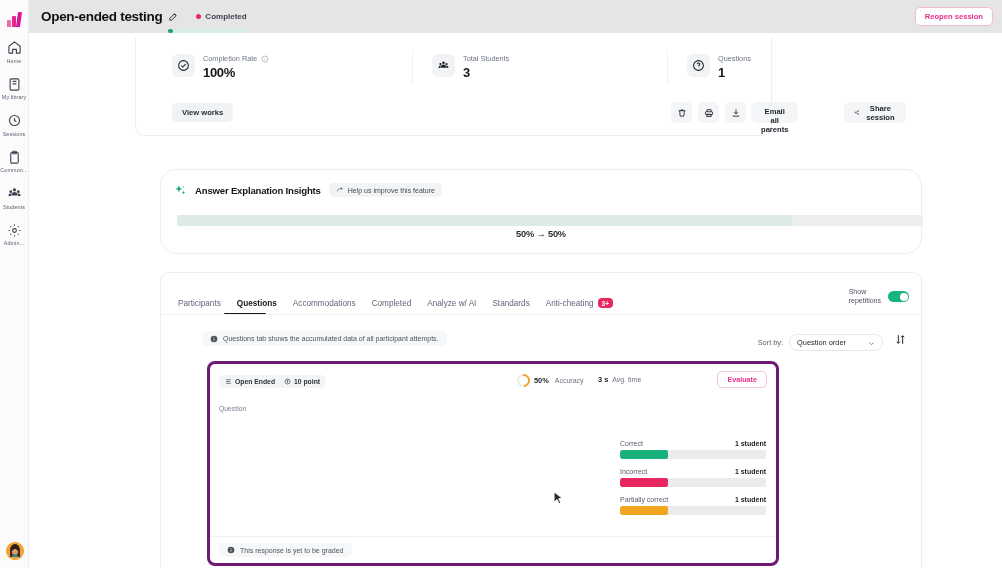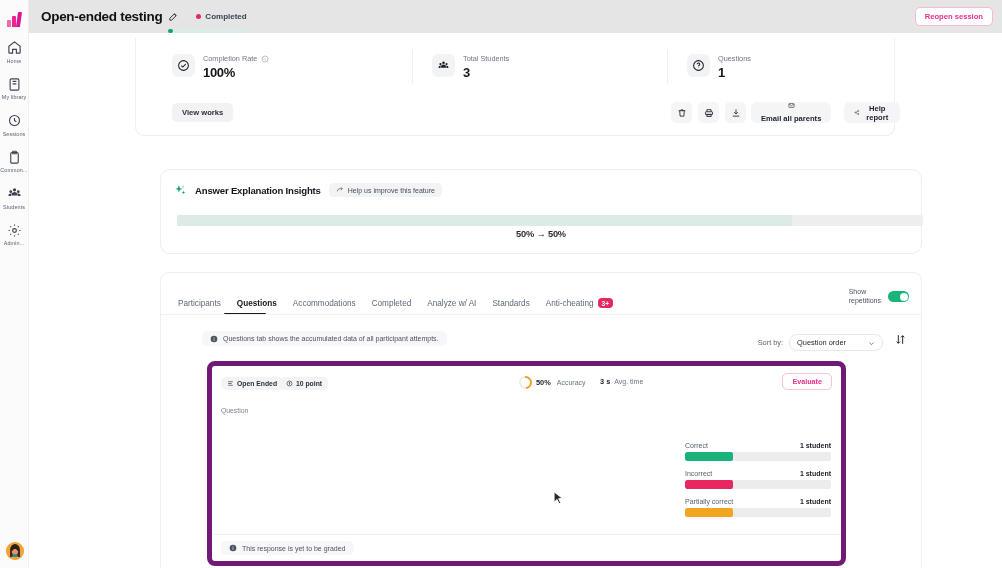--- a/index.html
+++ b/index.html
@@ -58,25 +58,25 @@
 
   
   #content { position: absolute; left: 29px; top: 33px; right: 0; bottom: 0; background:#fff; }
 
   #top-progress { position:absolute; left:139px; top:-4px; width:80px; height:4px; border-radius:3px;
     background:#d9ece6; }
   #top-progress .pdot { position:absolute; left:0; top:0; width:5px; height:4px; border-radius:3px; background:#17a07c; }
 
   .panel {
     position: absolute; background: #fff; border: 1px solid #edeef1;
-    border-radius: 10px;
-  }
-
-  
-  #stats-panel { left: 106px; top: 5px; width: 760px; height: 98px; border-top:none; border-radius:0 0 9px 9px;padding-left:16px;}
+    border-radius: 16px;
+  }
+
+  
+  #stats-panel { left: 106px; top: 5px; width: 637px; height: 98px; border-top:none; border-radius:0 0 9px 9px;padding-left:16px;}
   .stat { position: absolute; top: 16px; display: flex; align-items: flex-start; gap: 8px; }
   .stat-ic {
     width: 23px; height: 23px; border-radius: 6px; background: #f2f3f5;
     display: flex; align-items: center; justify-content: center; flex: none;
   }
   .stat-lbl { font-size: 7.3px; color: #6d7585; font-weight: 500; display:flex; align-items:center; gap:4px; }
   .stat-val { font-size: 13px; font-weight: 700; margin-top: 4px; letter-spacing:-.3px; color:#15171c; }
   #stat-completion { left: 36px; }
   #stat-students { left: 296px; }
   #stat-questions { left: 551px; }
@@ -151,22 +151,22 @@
   #sortby { position: absolute; right: 38px; top: 61px; display: flex; align-items: center; gap: 6px; font-size: 7.4px; color: #5c6personally; }
   #sort-lbl { font-size: 7.4px; color: #5d6472; }
   #sort-select {
     display: flex; align-items: flex-end; gap: 22px; border: 1px solid #e6e8eb;
     border-radius: 8px; padding: 3px 7px; font-size: 7.4px; color: #1d2026; cursor: pointer; font-weight:500;
   }
   #sort-dir { position: absolute; right: 14px; top: 60px; width: 13px; height: 13px; cursor: pointer; }
 
   
   #qcard {
-    position: absolute; left: 46px; top: 88px; width: 639px; height: 205px;
-    border: 5px solid #701a75; border-radius: 8px; background: #fff;
+    position: absolute; left: 46px; top: 88px; width: 572px; height: 205px;
+    border: 3px solid #701a75; border-radius: 8px; background: #fff;
   }
   #qcard-head { position: absolute; left: 0; right: 0; top: 0; height: 34px; }
   .meta-chip {
     display: inline-flex; align-items: center; gap: 3px; background: #f3f4f6;
     border-radius: 5px; padding: 3px 6px; font-size: 6.8px; font-weight: 600; color: #2b3039;
   }
   #chip-type { position: absolute; left: 9px; top: 11px; }
   #chip-points { position: absolute; left: 68px; top: 11px; }
   #acc-wrap { position: absolute; left: 307px; top: 10px; display: flex; align-items: center; gap: 4px; }
   #acc-ring { width: 13px; height: 13px; border-radius: 50%;
@@ -365,21 +365,21 @@
         </svg>
       <span>Email all parents</span>
     </button>
     <button class="pill-btn" id="btn-share">
       <svg viewBox="0 0 24 24" width="9" height="9" fill="none" stroke="#22262e" stroke-width="2">
           <circle cx="18" cy="5.5" r="2.4"></circle>
           <circle cx="6" cy="12" r="2.4"></circle>
           <circle cx="18" cy="18.5" r="2.4"></circle>
           <path d="M8.2 10.8l7.6-4M8.2 13.2l7.6 4"></path>
         </svg>
-      <span>Help report</span>
+      <span>Share session</span>
     </button>
   </div>
 
   <div class="panel" id="insights-panel">
     <div id="insights-head">
       <svg width="13" height="13" viewBox="0 0 24 24">
         <path d="M9 2.5l1.8 4.7L15.5 9l-4.7 1.8L9 15.5l-1.8-4.7L2.5 9l4.7-1.8z" fill="#12a07a"></path>
         <path d="M17.5 12.5l.9 2.3 2.3.9-2.3.9-.9 2.3-.9-2.3-2.3-.9 2.3-.9z" fill="#12a07a"></path>
         <path d="M16.8 3.2l.6 1.6 1.6.6-1.6.6-.6 1.6-.6-1.6-1.6-.6 1.6-.6z" fill="#3ec49a"></path>
       </svg>

